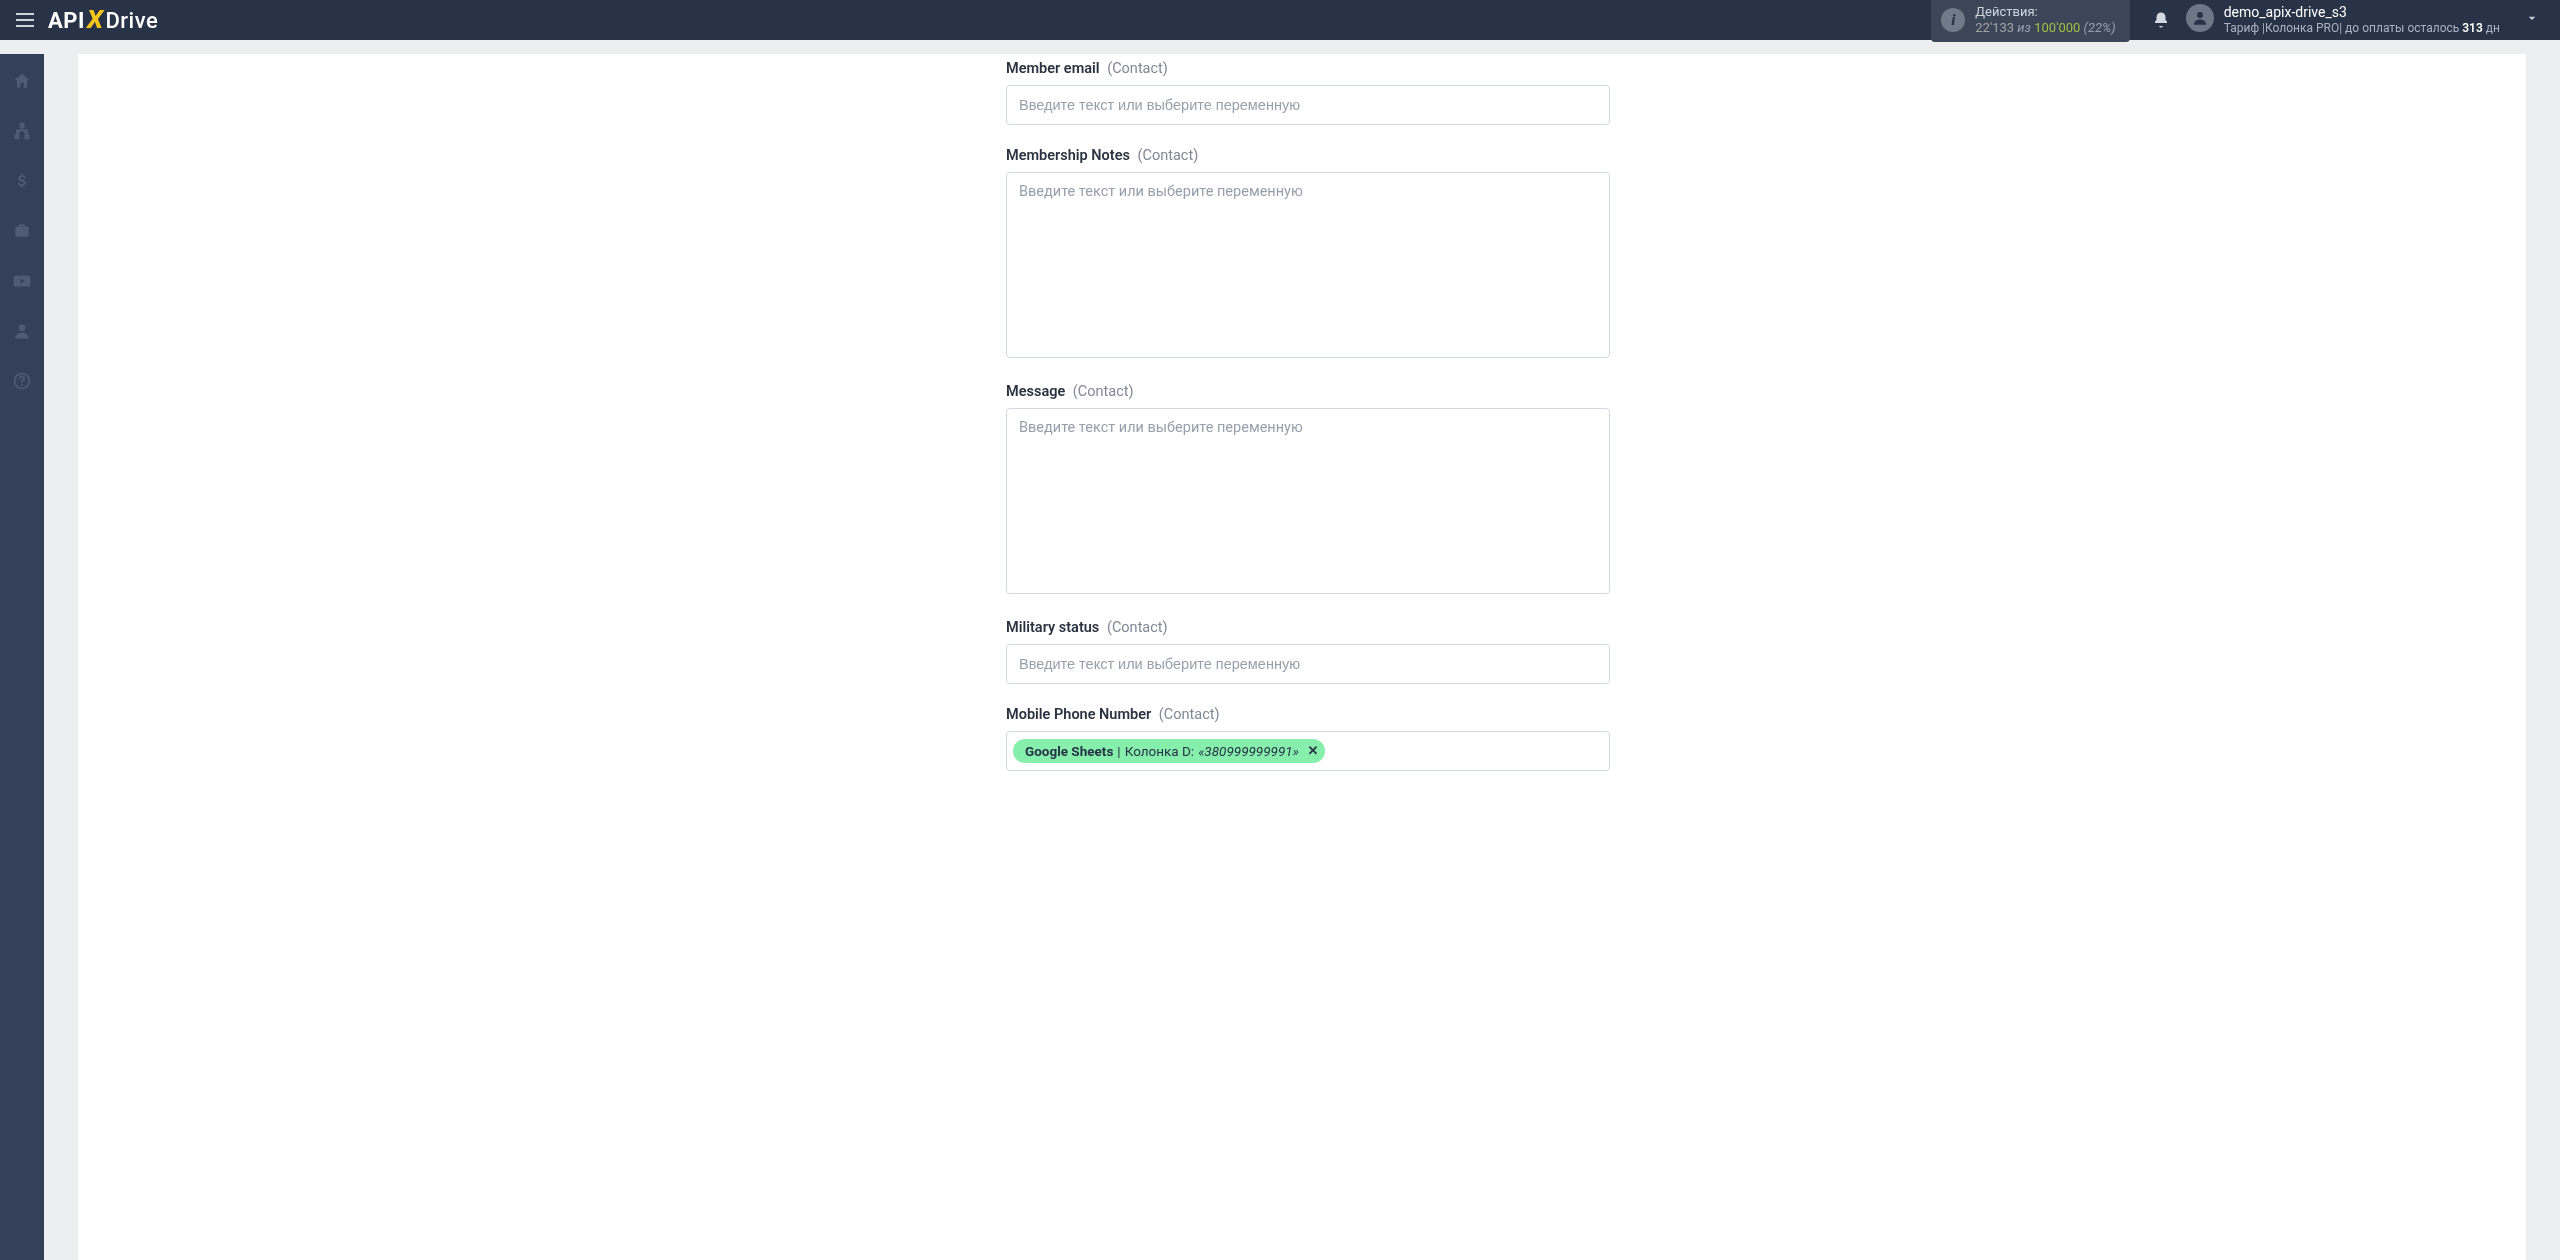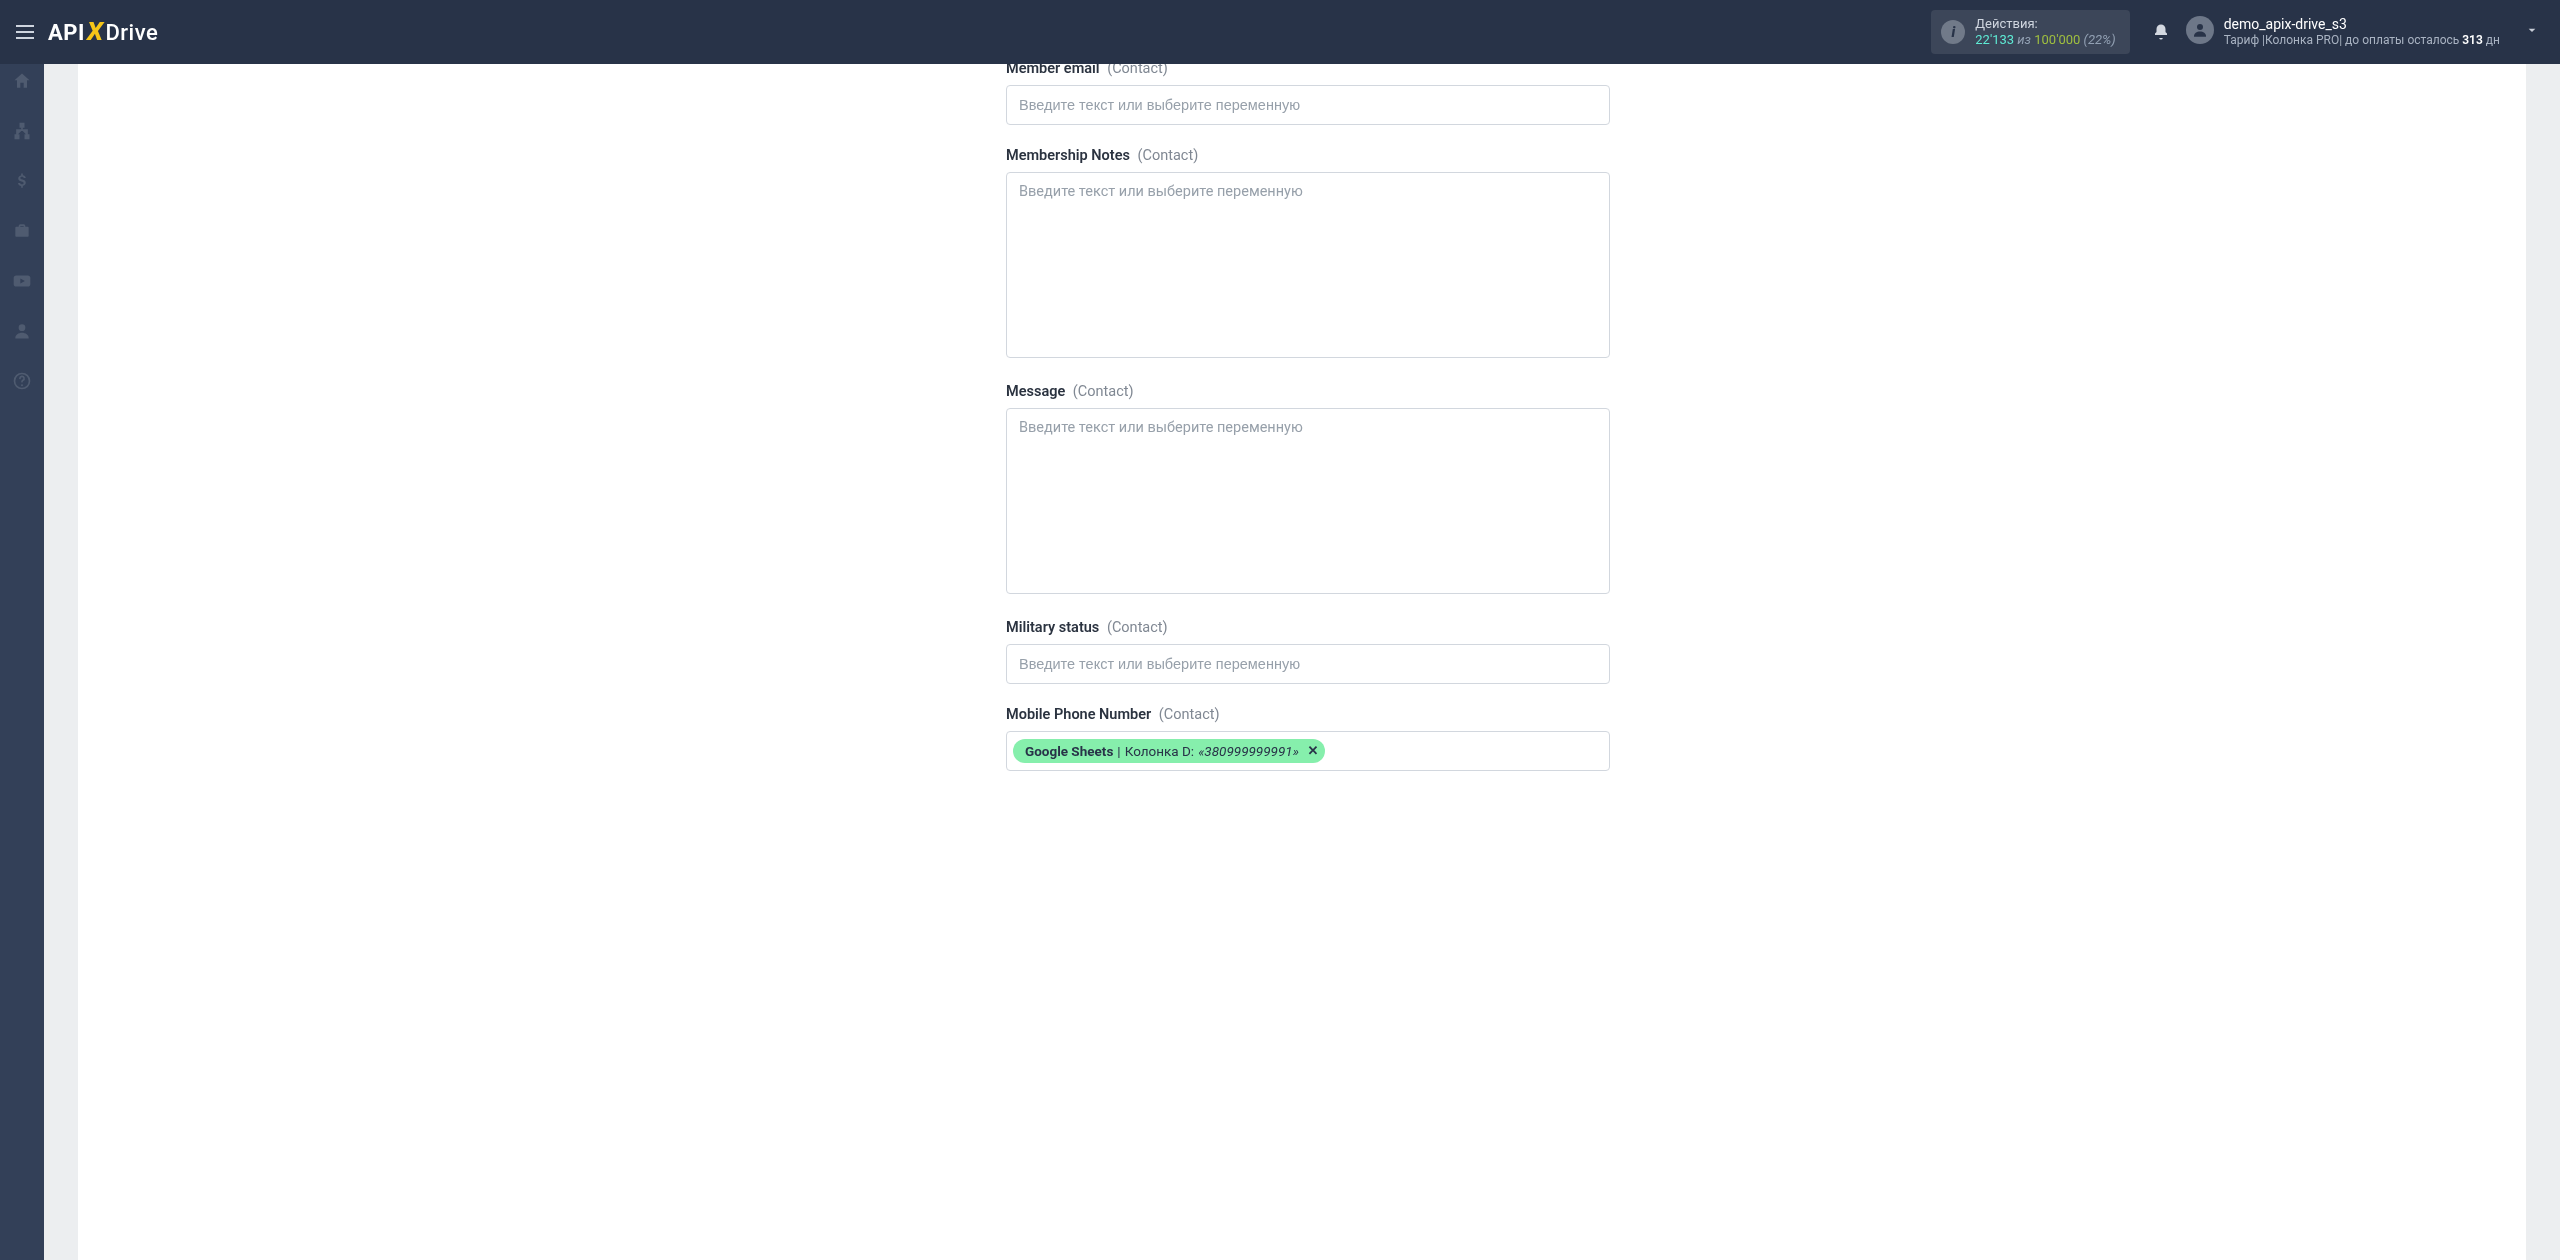--- a/index.html
+++ b/index.html
@@ -8,21 +8,21 @@
     font-family: -apple-system, BlinkMacSystemFont, "Segoe UI", Roboto, Arial, sans-serif;
     background: #eceef0;
     color: #2f3a48;
     font-size: 14px;
   }
 
   
   .topbar {
     position: fixed;
     top: 0; left: 0; right: 0;
-    height: 64px;
+    height: 40px;
     background: #283348;
     display: flex;
     align-items: center;
     padding: 0 14px 0 8px;
     z-index: 20;
   }
   .hamburger {
     width: 34px; height: 34px;
     display: flex; flex-direction: column;
     justify-content: center; align-items: center;
@@ -70,21 +70,21 @@
     background: #717a89;
     display: flex; align-items: center; justify-content: center;
     color: #283348;
     font-weight: 900;
     font-style: italic;
     font-size: 14px;
   }
   .actions-texts { line-height: 1.25; font-size: 13px; }
   .actions-line1 { color: #cfd5df; }
   .actions-line2 { color: #92a0b3; }
-  .actions-line2 .n1 { color: #5eead4; }
+  .actions-line2 .n1 { color: #a3a3a3; }
   .actions-line2 .iz { font-style: italic; color: #92a0b3; }
   .actions-line2 .n2 { color: #9fbf3f; }
   .actions-line2 .pct { font-style: italic; color: #92a0b3; }
 
   .bell {
     width: 34px; height: 34px;
     display: flex; align-items: center; justify-content: center;
     color: #d3d8e0;
     cursor: pointer;
     margin-right: 8px;

